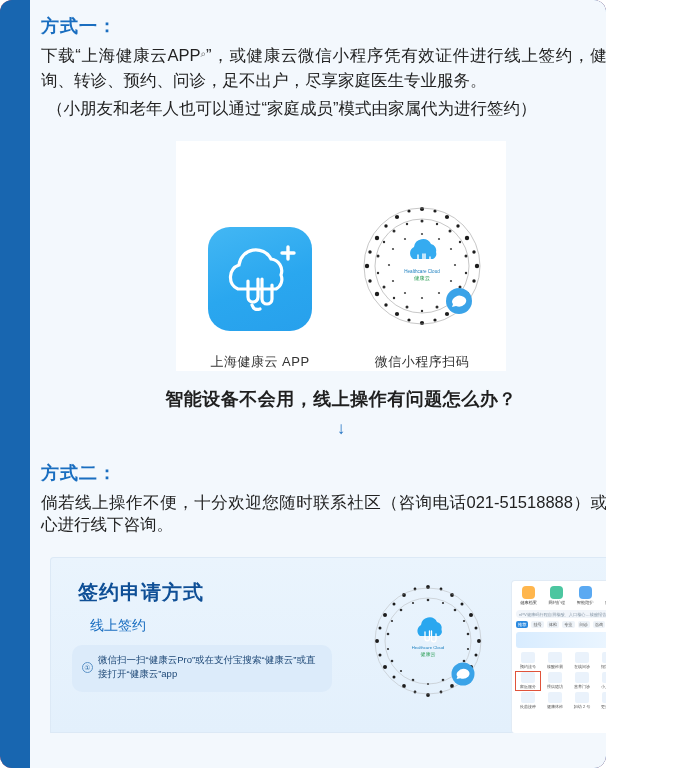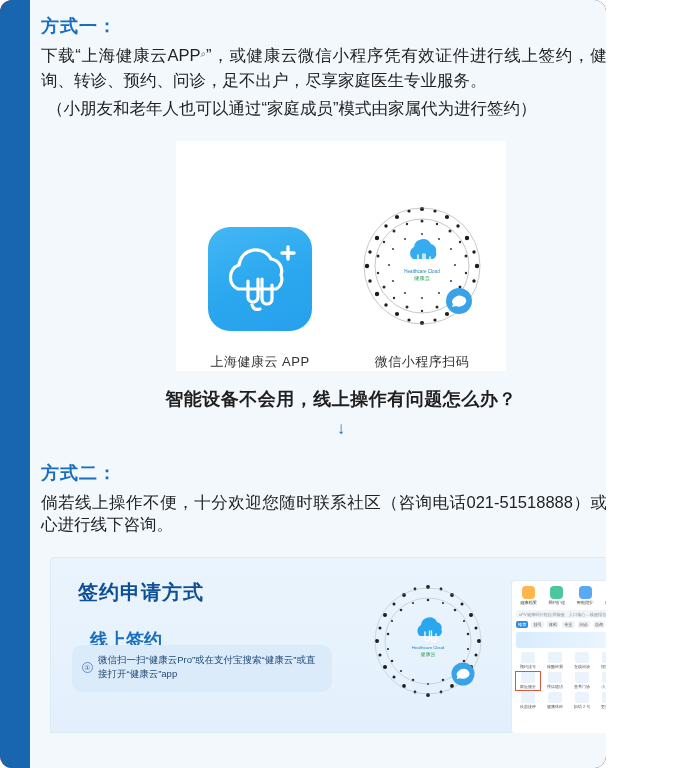--- a/index.html
+++ b/index.html
@@ -135,23 +135,23 @@
     left: 28px;
     top: 22px;
     font-size: 20px;
     font-weight: bold;
     color: #0f4f96;
     letter-spacing: 1px;
   }
   .poster-sub {
     position: absolute;
     left: 40px;
-    top: 71px;
-    font-size: 18px;
-    font-weight: bold;
+    top: 60px;
+    font-size: 14px;
+    font-weight: normal;
     color: #1a6ec0;
   }
   .poster-steps {
     position: absolute;
     left: 22px;
     top: 88px;
     width: 260px;
     background: #dcebfa;
     border-radius: 10px;
     padding: 8px 10px 9px 10px;

